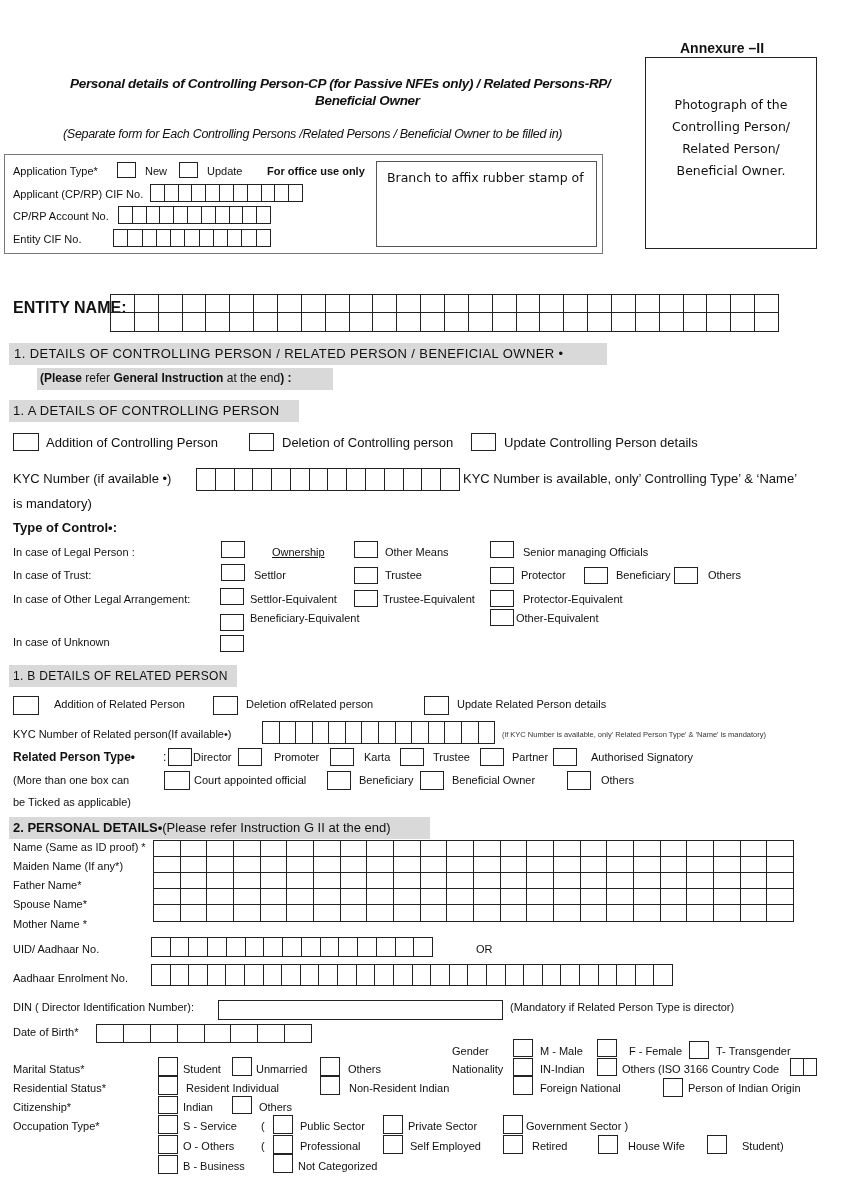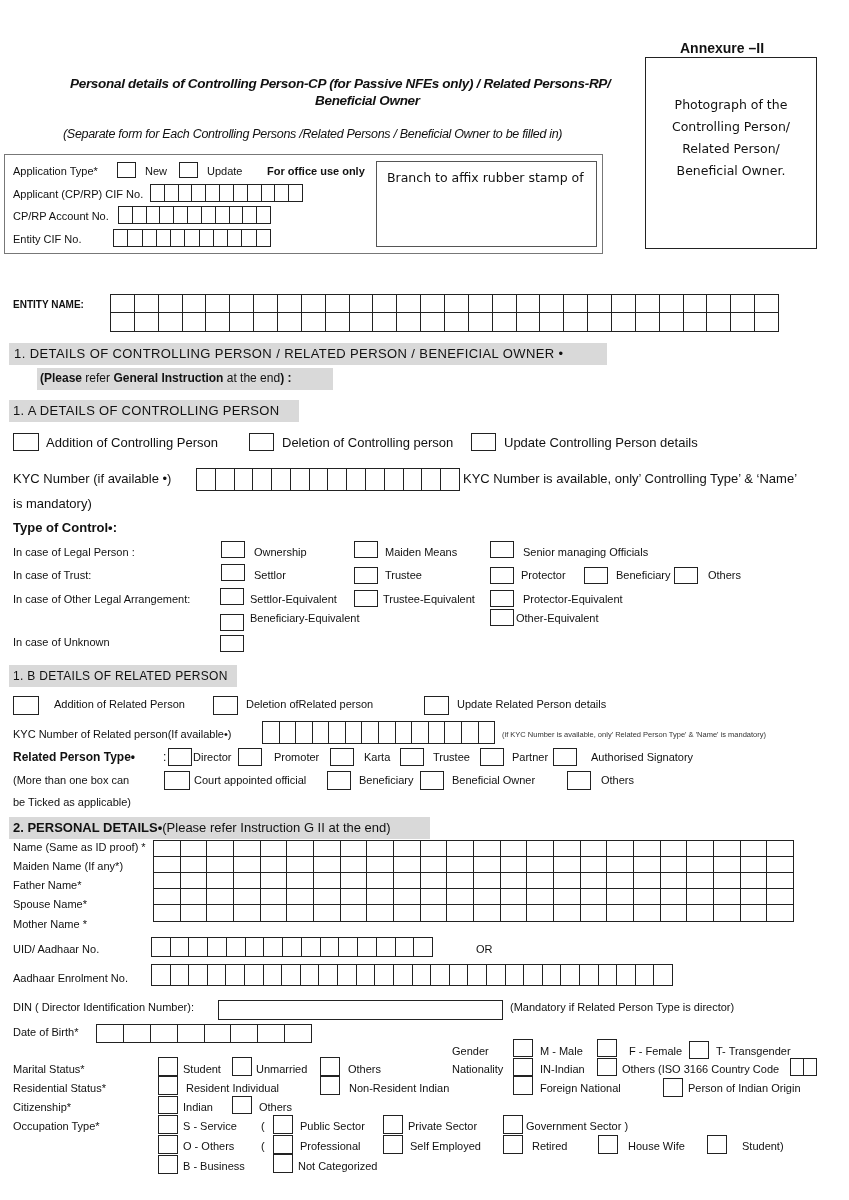--- a/index.html
+++ b/index.html
@@ -95,21 +95,21 @@
     <div class="cell" style="flex: 1 1 0%;"></div>
     <div class="cell" style="flex: 1 1 0%;"></div>
     <div class="cell" style="flex: 1 1 0%;"></div>
     <div class="cell" style="flex: 1 1 0%;"></div>
   </div>
 
 <div class="stampbox">
   <div>Branch to affix rubber stamp of</div>
 </div>
 
-<div class="abs bold" style="left:13px; top:299px; font-size:10px;">ENTITY NAME:</div>
+<div class="abs bold" style="left:13px; top:299px; font-size:16px;">ENTITY NAME:</div>
 <div class="grid2" style="left:110px; top:294px; width:669px; height:38px;">
     <div class="row" style="height: 50%;">
       <div class="cell" style="flex: 1 1 0%;"></div>
       <div class="cell" style="flex: 1 1 0%;"></div>
       <div class="cell" style="flex: 1 1 0%;"></div>
       <div class="cell" style="flex: 1 1 0%;"></div>
       <div class="cell" style="flex: 1 1 0%;"></div>
       <div class="cell" style="flex: 1 1 0%;"></div>
       <div class="cell" style="flex: 1 1 0%;"></div>
       <div class="cell" style="flex: 1 1 0%;"></div>
@@ -197,23 +197,23 @@
     <div class="cell" style="flex: 1 1 0%;"></div>
     <div class="cell" style="flex: 1 1 0%;"></div>
     <div class="cell" style="flex: 1 1 0%;"></div>
   </div>
 <div class="abs t13" style="left:463px; top:471px;">KYC Number is available, only’ Controlling Type’ &amp; ‘Name’</div>
 <div class="abs t13" style="left:13px; top:496px;">is mandatory)</div>
 <div class="abs t13 bold" style="left:13px; top:520px;">Type of Control•:</div>
 
 <div class="abs t11" style="left:13px; top:546px;">In case of Legal Person :</div>
 <div class="cb" style="left:221px; top:541px; width:24px; height:17px;"></div>
-<div class="abs t11" style="left:254px; top:546px;">Ownership</div>
+<div class="abs t11" style="left:272px; top:546px;text-decoration:underline;">Ownership</div>
 <div class="cb" style="left:354px; top:541px; width:24px; height:17px;"></div>
-<div class="abs t11" style="left:385px; top:546px;">Maiden Means</div>
+<div class="abs t11" style="left:385px; top:546px;">Other Means</div>
 <div class="cb" style="left:490px; top:541px; width:24px; height:17px;"></div>
 <div class="abs t11" style="left:523px; top:546px;">Senior managing Officials</div>
 
 <div class="abs t11" style="left:13px; top:569px;">In case of Trust:</div>
 <div class="cb" style="left:221px; top:564px; width:24px; height:17px;"></div>
 <div class="abs t11" style="left:254px; top:569px;">Settlor</div>
 <div class="cb" style="left:354px; top:567px; width:24px; height:17px;"></div>
 <div class="abs t11" style="left:385px; top:569px;">Trustee</div>
 <div class="cb" style="left:490px; top:567px; width:24px; height:17px;"></div>
 <div class="abs t11" style="left:521px; top:569px;">Protector</div>

